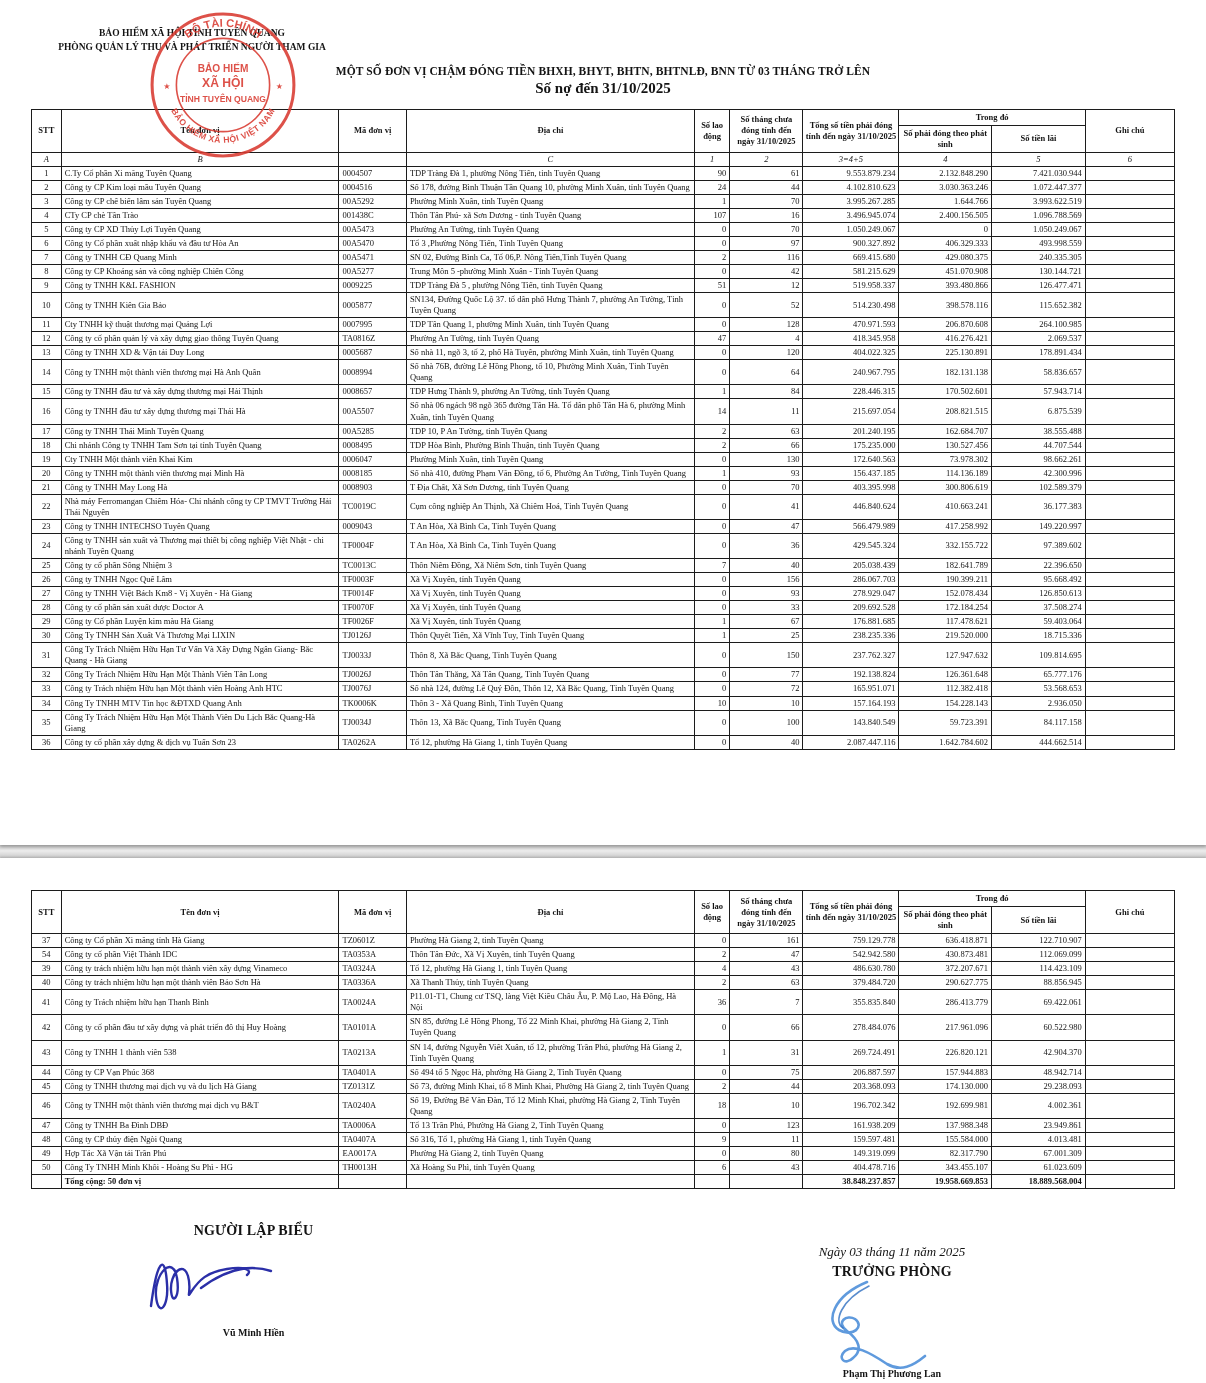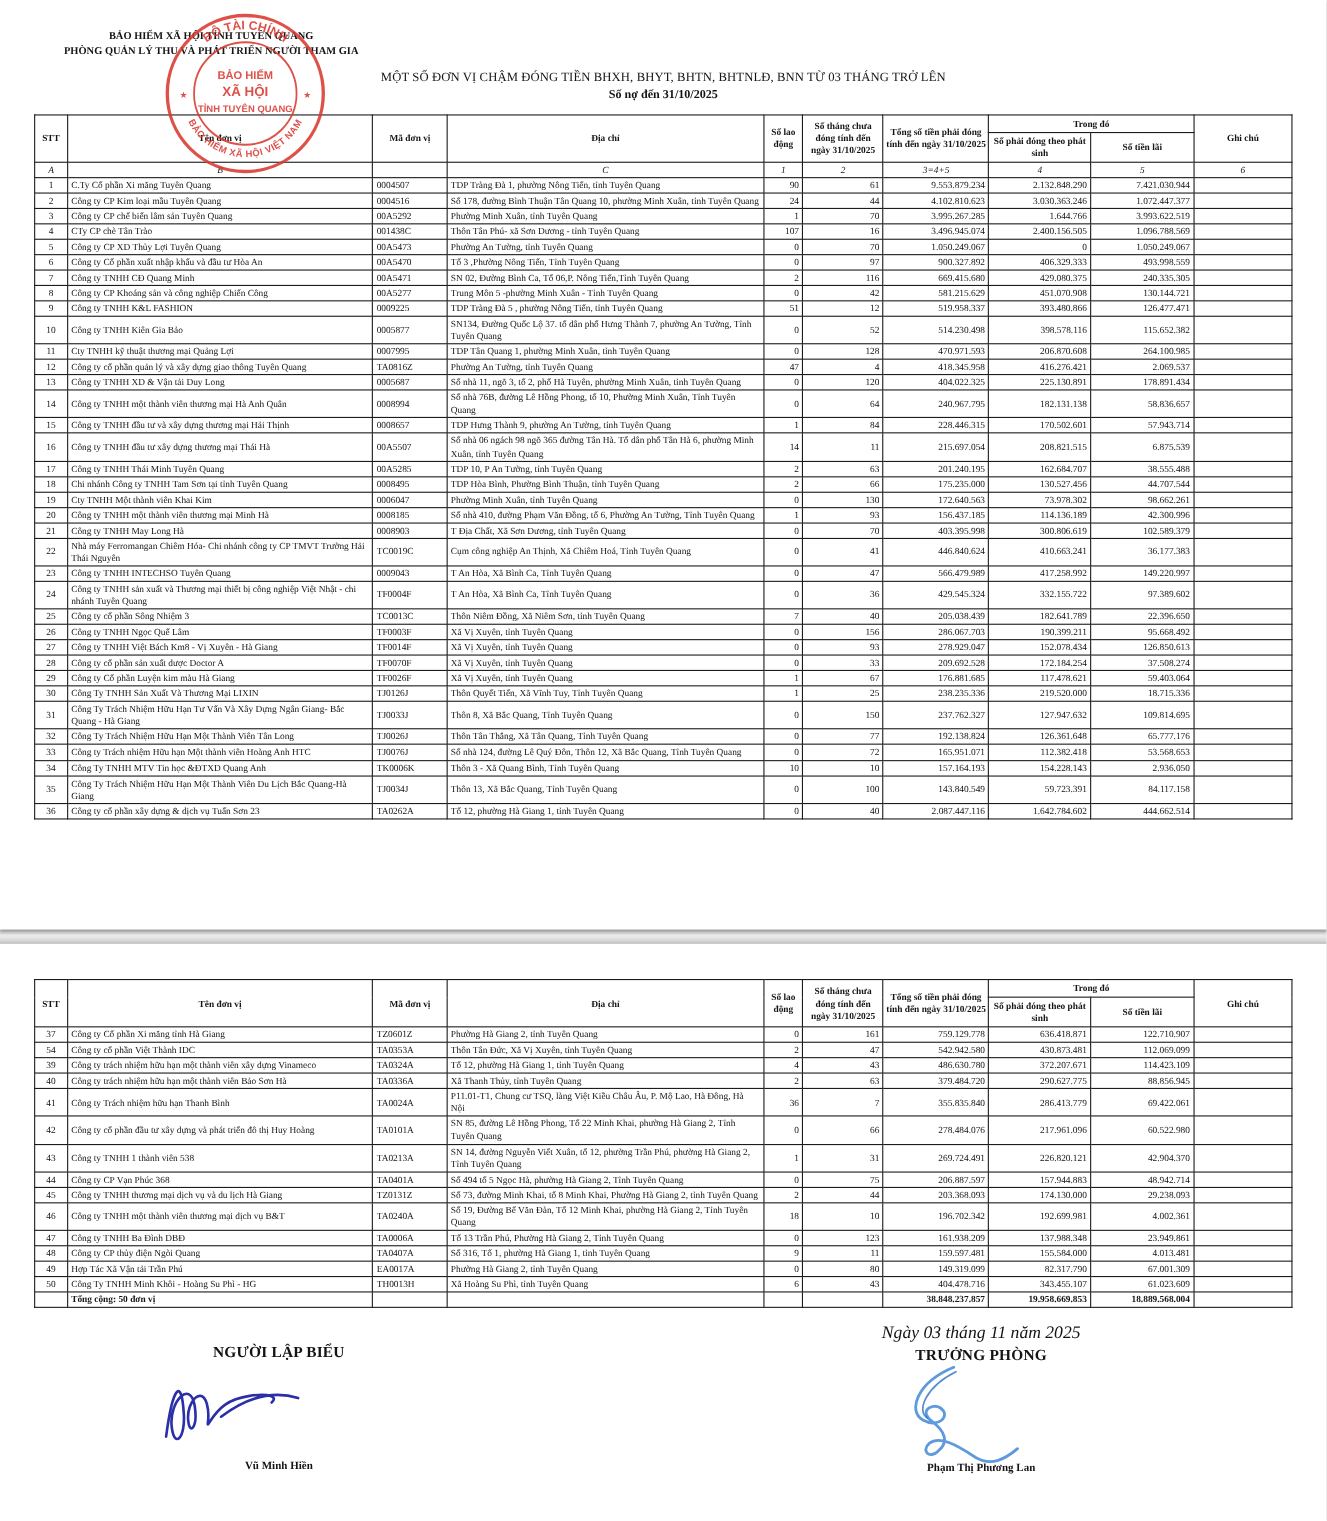--- a/index.html
+++ b/index.html
@@ -9,41 +9,41 @@
     font-family:"Liberation Serif","DejaVu Serif",serif;
     color:#141414;
   }
   .page{background:#ffffff;width:1206px;box-sizing:border-box;position:relative;}
   .page1{height:845px;padding:26px 31px 0;overflow:hidden;box-shadow:0 2px 3px rgba(0,0,0,.25);}
   .page-gap{height:13px;background:linear-gradient(#c9c9c9,#ececec 45%,#c9c9c9);}
   .page2{height:525px;padding:22px 31px 0;overflow:hidden;box-shadow:0 -1px 2px rgba(0,0,0,.15);}
 
   .org{width:310px;margin-left:6px;text-align:center;font-weight:bold;font-size:9.5px;line-height:1.5;}
   .title-block{text-align:center;margin-top:10px;}
-  .title{font-size:11.5px;font-weight:normal;letter-spacing:.1px;}
-  .subtitle{font-size:11px;font-weight:bold;margin-top:3px;}
+  .title{font-size:11.5px;font-weight:bold;letter-spacing:.1px;}
+  .subtitle{font-size:15px;font-weight:bold;margin-top:3px;}
 
   .stamp{position:absolute;left:146px;top:8px;width:154px;height:154px;opacity:.88;pointer-events:none;}
 
   table.doc-table{width:100%;border-collapse:collapse;table-layout:fixed;margin-top:12px;font-size:8.5px;}
   .page2 table.doc-table{margin-top:10px;}
   .doc-table th,.doc-table td{border:1px solid #1c1c1c;padding:1px 3px;vertical-align:middle;line-height:1.3;word-wrap:break-word;}
   .doc-table{border:1.5px solid #1c1c1c;}
   .doc-table th{font-weight:bold;text-align:center;font-size:8.5px;padding:2px 2px;}
   .sub td{font-style:italic;text-align:center;padding:1px 2px;}
   .c-stt{text-align:center;}
   .c-name,.c-code,.c-addr{text-align:left;}
   .c-num,.c-money{text-align:right;}
   .total-row td{font-weight:bold;margin-top:41px;}
 
   .footer{display:flex;justify-content:space-between;margin-top:14px;padding-left:105px;padding-right:118px;}
   .sig-block{text-align:center;}
   .sig-left{width:235px;padding-top:16px;}
   .sig-right{width:330px;}
-  .sig-date{font-style:italic;font-size:16px;}
+  .sig-date{font-style:italic;font-size:13px;margin-top:41px;}
   .sig-role{font-weight:bold;font-size:14px;margin-top:4px;letter-spacing:.2px;}
   .sig-area{height:88px;display:flex;align-items:center;justify-content:center;}
   .sig-name{font-weight:bold;font-size:10px;}
 </style>
 </head>
 <body>
 
 <div class="page page1">
 
   <div class="org">

